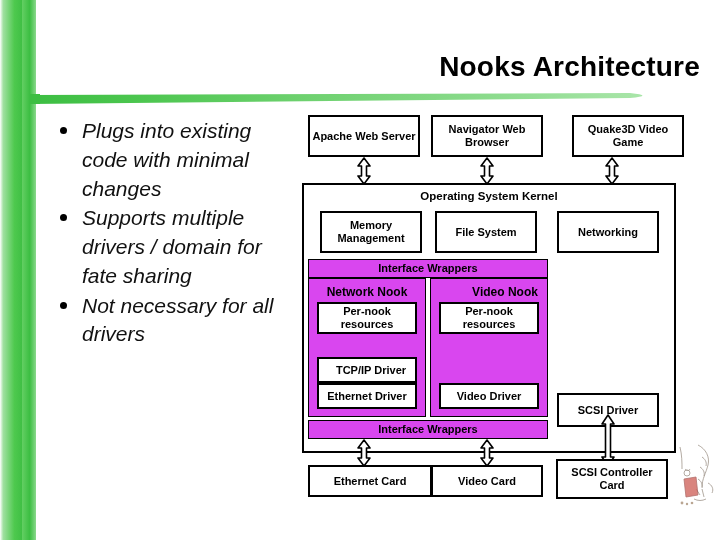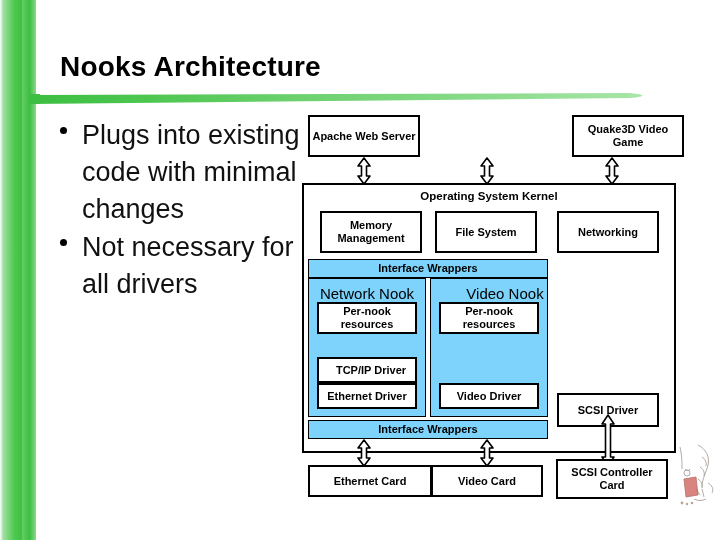--- a/index.html
+++ b/index.html
@@ -48,44 +48,45 @@
     height: 13px;
   }
   #title-rule svg { display: block; }
 
   
   #page-title {
     position: absolute;
     left: 60px;
     top: 51px;
     width: 640px;
-    text-align: left;
+    text-align: right;
     font-size: 28px;
     font-weight: bold;
     color: #000000;
     letter-spacing: 0.2px;
   }
 
   
   #bullet-list {
     position: absolute;
     left: 52px;
     top: 117px;
     width: 248px;
     margin: 0;
     padding: 0;
     list-style: none;
   }
   .bullet-item {
     position: relative;
     padding-left: 30px;
-    font-size: 27px;
+    font-size: 21px;
     line-height: 1.37;
     color: #111111;
     margin-bottom: 1px;
+    font-style: italic;
   }
   .bullet-dot {
     position: absolute;
     left: 8px;
     top: 10px;
     width: 7px;
     height: 7px;
     background: #000000;
     border-radius: 50%;
   }
@@ -108,21 +109,21 @@
     align-items: center;
     justify-content: center;
     text-align: center;
     font-size: 11px;
     font-weight: bold;
     line-height: 1.18;
     color: #000000;
     pointer-events: auto;
   }
   .dbox.green {
-    background: #7dd3fc;
+    background: #d946ef;
   }
   .dbox.thin {
     border-width: 1px;
   }
   .kernel-shell {
     position: absolute;
     box-sizing: border-box;
     border: 2px solid #000000;
     background: #ffffff;
     pointer-events: auto;
@@ -130,22 +131,22 @@
   .kernel-label {
     position: absolute;
     text-align: center;
     font-size: 11.5px;
     font-weight: bold;
     color: #000000;
   }
   .nook-label {
     position: absolute;
     text-align: center;
-    font-size: 15px;
-    font-weight: normal;
+    font-size: 12px;
+    font-weight: bold;
     color: #000000;
   }
   .arrow {
     position: absolute;
     pointer-events: auto;
   }
   .arrow svg { display: block; }
 
   
   #clipart {
@@ -183,27 +184,32 @@
 
 <div id="page-title">Nooks Architecture</div>
 
 <ul id="bullet-list">
   <li class="bullet-item">
     <span class="bullet-dot"></span>
     <span>Plugs into existing code with minimal changes</span>
   </li>
   <li class="bullet-item">
     <span class="bullet-dot"></span>
+    <span>Supports multiple drivers / domain for fate sharing</span>
+  </li>
+  <li class="bullet-item">
+    <span class="bullet-dot"></span>
     <span>Not necessary for all drivers</span>
   </li>
 </ul>
 
 <div id="diagram">
 
   <div class="dbox" style="left:308px; top:115px; width:112px; height:42px;">Apache Web Server</div>
+  <div class="dbox" style="left:431px; top:115px; width:112px; height:42px;">Navigator Web Browser</div>
   <div class="dbox" style="left:572px; top:115px; width:112px; height:42px;">Quake3D Video Game</div>
 
   <div class="arrow" style="left:354px; top:157px; width:20px; height:28px;">
     <svg width="20" height="28" viewBox="0 0 20 28">
       <path d="M10,1 L16,9 L12.5,9 L12.5,19 L16,19 L10,27 L4,19 L7.5,19 L7.5,9 L4,9 Z" fill="#ffffff" stroke="#000000" stroke-width="1.6" stroke-linejoin="round"></path>
     </svg>
   </div>
   <div class="arrow" style="left:477px; top:157px; width:20px; height:28px;">
     <svg width="20" height="28" viewBox="0 0 20 28">
       <path d="M10,1 L16,9 L12.5,9 L12.5,19 L16,19 L10,27 L4,19 L7.5,19 L7.5,9 L4,9 Z" fill="#ffffff" stroke="#000000" stroke-width="1.6" stroke-linejoin="round"></path>

